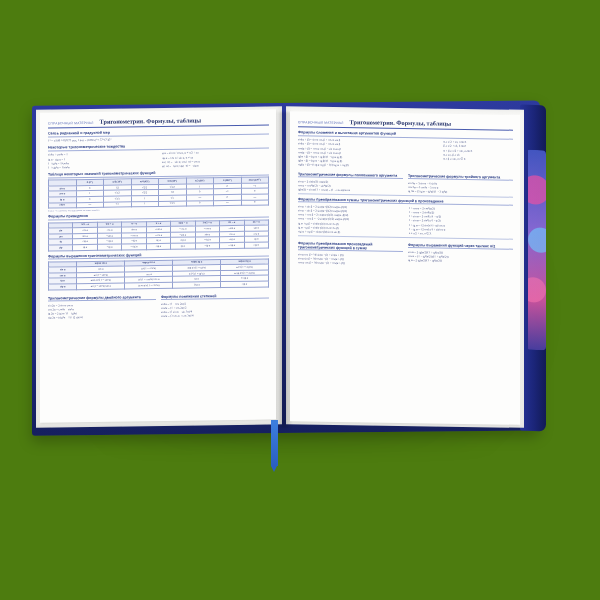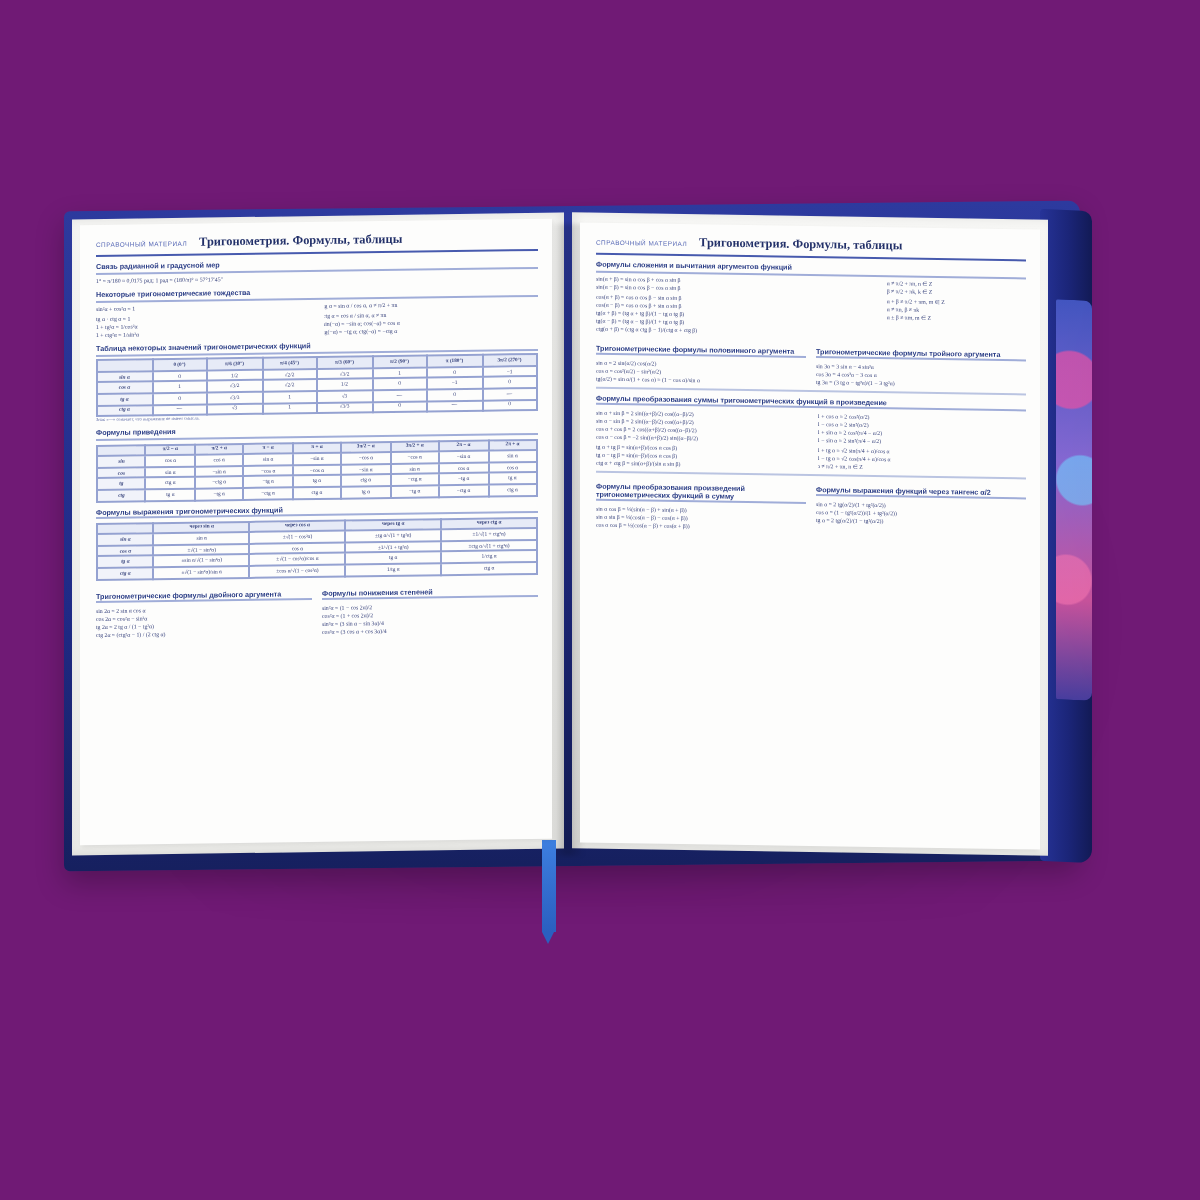--- a/index.html
+++ b/index.html
@@ -9,21 +9,21 @@
     height: 600px;
     background: #ffffff;
     font-family: "Liberation Sans", sans-serif;
     overflow: hidden;
   }
 
   #stage {
     position: relative;
     width: 600px;
     height: 600px;
-    background: #701a75;
+    background: #4d7c0f;
   }
 
   
   .book-shadow {
     position: absolute;
     left: 28px;
     top: 96px;
     width: 540px;
     height: 360px;
     background: radial-gradient(ellipse at 50% 60%, rgba(0,0,0,0.12), rgba(0,0,0,0) 70%);

